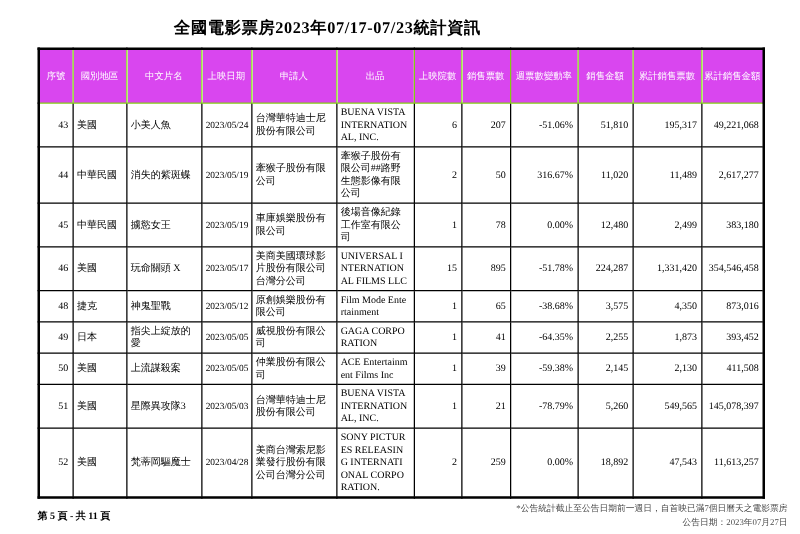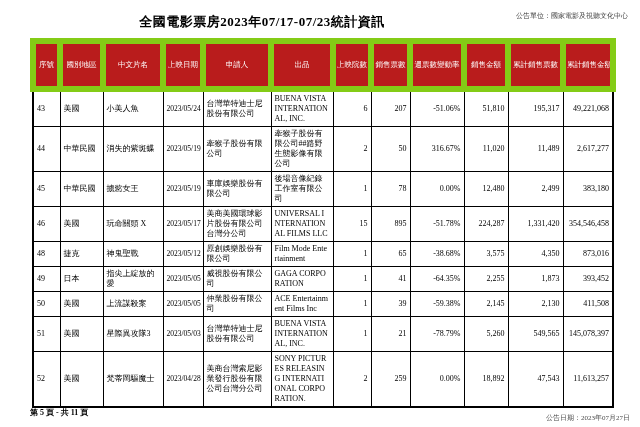--- a/index.html
+++ b/index.html
@@ -22,58 +22,57 @@
     text-align:right; font-size:7px; line-height:1.55; color:#3c3c3c;
   }
   .boxoffice-table {
     position:absolute; top:38px; left:30px;
     width:580px;
     border-collapse:collapse;
     table-layout:fixed;
     border:2px solid #000;
   }
   .boxoffice-table th {
-    background:#b91c1c;
+    background:#d946ef;
     color:#fff;
     font-size:7.5px;
     font-weight:normal;
     text-align:center;
     white-space:nowrap;
     overflow:hidden;
     padding:16px 1px;
-    border:6px solid #84cc16;
+    border:1px solid #84cc16;
   }
   .boxoffice-table td {
     border:1px solid #000;
     font-size:8px;
     line-height:1.25;
     padding:2px 3px;
     vertical-align:middle;
     word-break:break-all;
   }
-  td.c { text-align:left; }
+  td.c { text-align:right; }
   td.l { text-align:left; }
   td.r { text-align:right; white-space:nowrap; }
   td.date { text-align:center; white-space:nowrap; font-size:7.5px; }
   .footer-page {
     position:absolute; bottom:9px; left:30px; width:580px;
     font-size:8px; font-weight:bold;
   }
   .footnote-block {
     position:absolute; bottom:3px; right:10px;
     text-align:right; font-size:7px; line-height:1.6; color:#4a4a4a;
   }
 </style>
 </head>
 <body>
 
 <div class="doc-title">全國電影票房2023年07/17-07/23統計資訊</div>
 
 <div class="source-block">
-  <div>公告單位：國家電影及視聽文化中心</div>
 </div>
 
 <table class="boxoffice-table">
   <colgroup>
     <col style="width:27px">
       <col style="width:43px">
       <col style="width:60px">
       <col style="width:40px">
     <col style="width:68px">
       <col style="width:62px">
@@ -226,14 +225,15 @@
         <td class="r">18,892</td>
         <td class="r">47,543</td>
         <td class="r">11,613,257</td>
       </tr>
     </tbody>
 </table>
 
 <div class="footer-page">第 5 頁 - 共 11 頁</div>
 
 <div class="footnote-block">
+  <div>*公告統計截止至公告日期前一週日，自首映已滿7個日曆天之電影票房</div>
   <div>公告日期：2023年07月27日</div>
 </div>
 
 </body></html>

